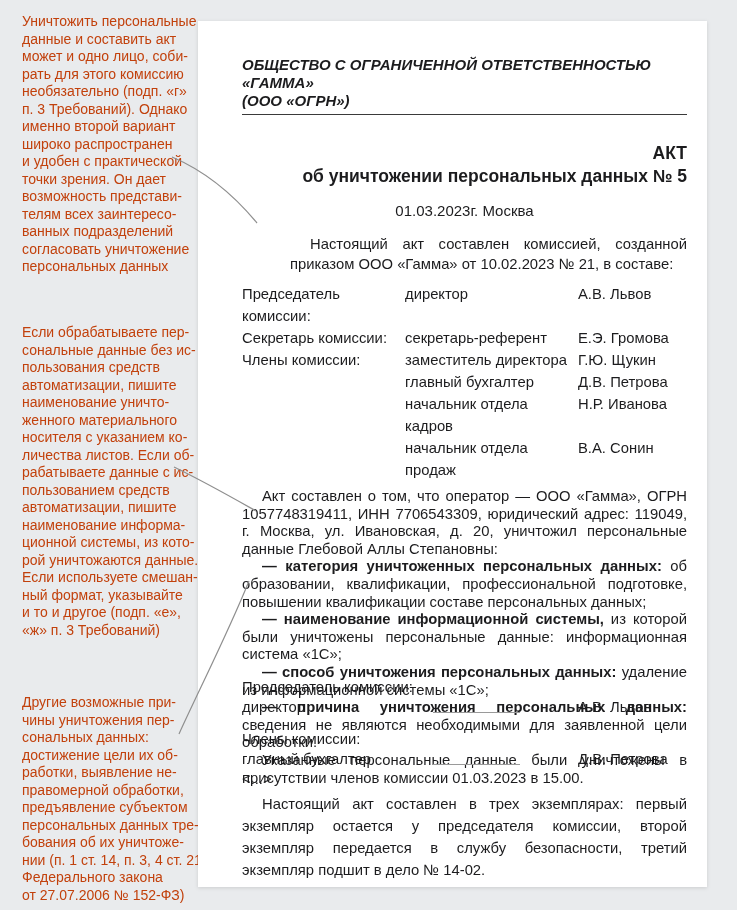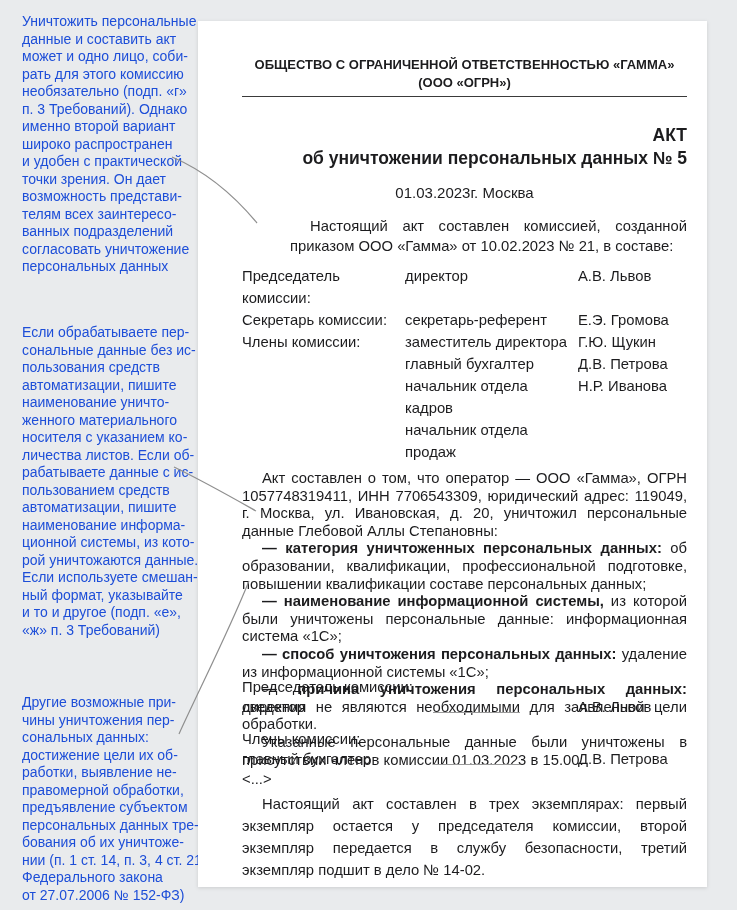--- a/index.html
+++ b/index.html
@@ -4,37 +4,37 @@
 <style>
   html,body{margin:0;padding:0;}
   body{
     width:737px;height:910px;position:relative;overflow:hidden;
     background:#e9ebed;
     font-family:"Liberation Sans",sans-serif;
   }
   
   .annotation{
     position:absolute;left:22px;width:200px;
-    font-size:14px;line-height:17.5px;color:#1d4ed8;
+    font-size:14px;line-height:17.5px;color:#c2410c;
     white-space:pre-line;
   }
   #note1{top:13px}
   #note2{top:324px}
   #note3{top:694px}
   
   .callouts{position:absolute;left:0;top:0;width:737px;height:910px;z-index:3;pointer-events:none;}
   .callouts path{fill:none;stroke:#8f8f8f;stroke-width:1.2;}
   
   .page{
     position:absolute;left:198px;top:21px;width:509px;height:866px;
     background:#ffffff;box-shadow:0 1px 4px rgba(0,0,0,.13);
     box-sizing:border-box;padding:35px 20px 0 44px;
     color:#1c1c1e;z-index:1;
   }
-  .org{text-align:center;font-weight:bold;font-size:13px;line-height:18px;}
+  .org{text-align:left;font-weight:bold;font-size:15px;line-height:18px;font-style:italic;}
   .rule{border:0;border-top:1.5px solid #3a3a3a;margin:4px 0 0 0;}
   .title{margin-top:27px;text-align:right;font-weight:bold;font-size:17.5px;line-height:23px;}
   .date-row{margin-top:13px;display:flex;justify-content:center;font-size:15px;line-height:20px;}
   .p{margin:0;text-align:justify;}
   .intro{margin-top:13px;font-size:14.8px;line-height:20px;text-indent:20px;margin-left:48px;}
   .commission{margin-top:9px;font-size:14.8px;line-height:22px;display:grid;grid-template-columns:163px 173px auto;}
   .body-block{margin-top:7px;font-size:14.8px;line-height:17.6px;}
   .body-block p{margin:0;text-align:justify;text-indent:20px;}
   .sig{position:absolute;left:44px;right:20px;top:656px;font-size:14.8px;line-height:20px;}
   .sig-row{display:grid;grid-template-columns:191px 145px auto;}
@@ -131,20 +131,21 @@
     <div></div>
     <div>главный бухгалтер</div>
     <div>Д.В. Петрова</div>
 
     <div></div>
     <div>начальник отдела кадров</div>
     <div>Н.Р. Иванова</div>
 
     <div></div>
     <div>начальник отдела продаж</div>
+    <div>В.А. Сонин</div>
   </div>
 
   <div class="body-block">
     <p>Акт составлен о том, что оператор — ООО «Гамма», ОГРН 1057748319411, ИНН 7706543309, юридический адрес: 119049, г. Москва, ул. Ивановская, д. 20, уничтожил персональные данные Глебовой Аллы Степановны:</p>
     <p><b>— категория уничтоженных персональных данных:</b><span> об образовании, квалификации, профессиональной подготовке, повышении квалификации составе персональных данных;</span></p>
     <p><b>— наименование информационной системы,</b><span> из которой были уничтожены персональные данные: информационная система «1С»;</span></p>
     <p><b>— способ уничтожения персональных данных:</b><span> удаление из информационной системы «1С»;</span></p>
     <p><b>— причина уничтожения персональных данных:</b><span> сведения не являются необходимыми для заявленной цели обработки.</span></p>
     <p>Указанные персональные данные были уничтожены в присутствии членов комиссии 01.03.2023 в 15.00.</p>
   </div>

